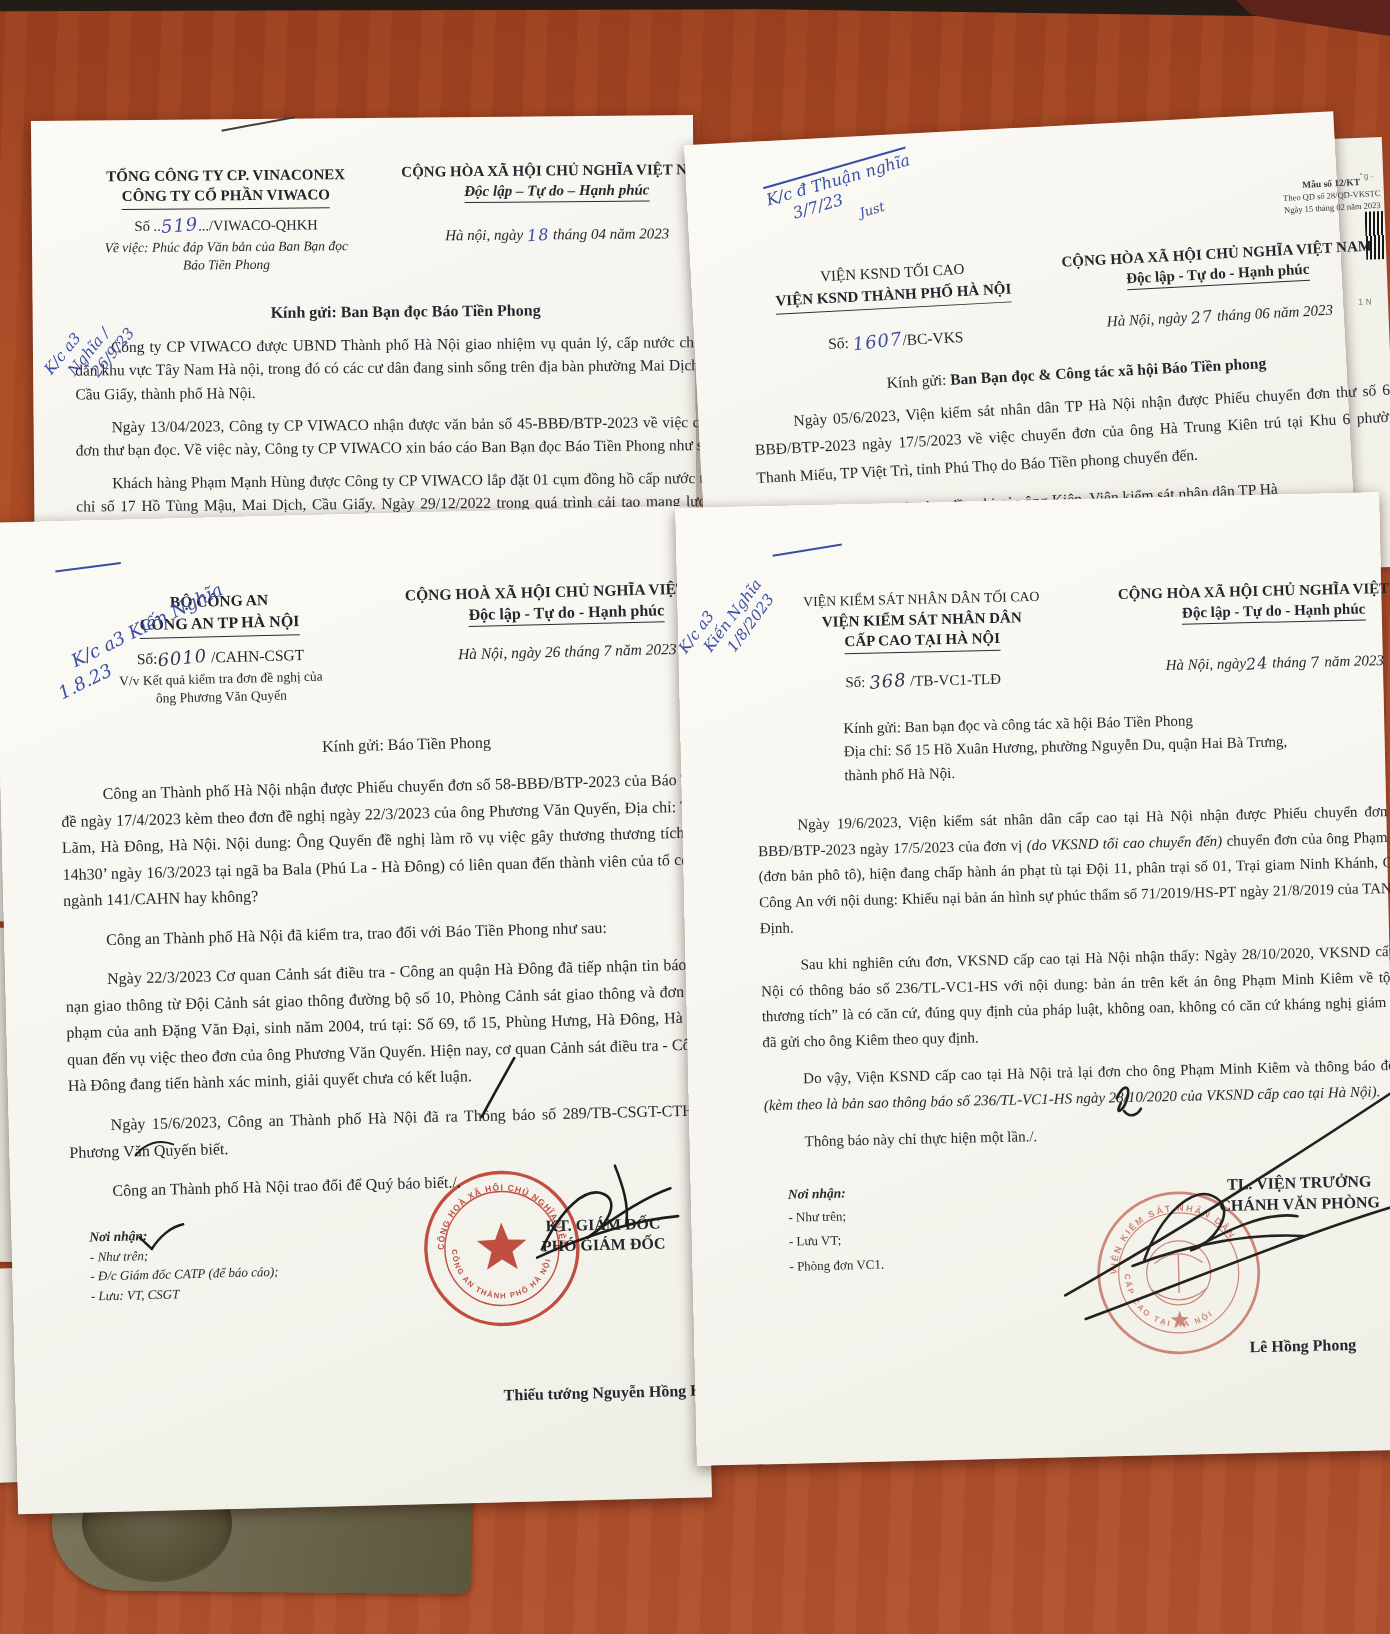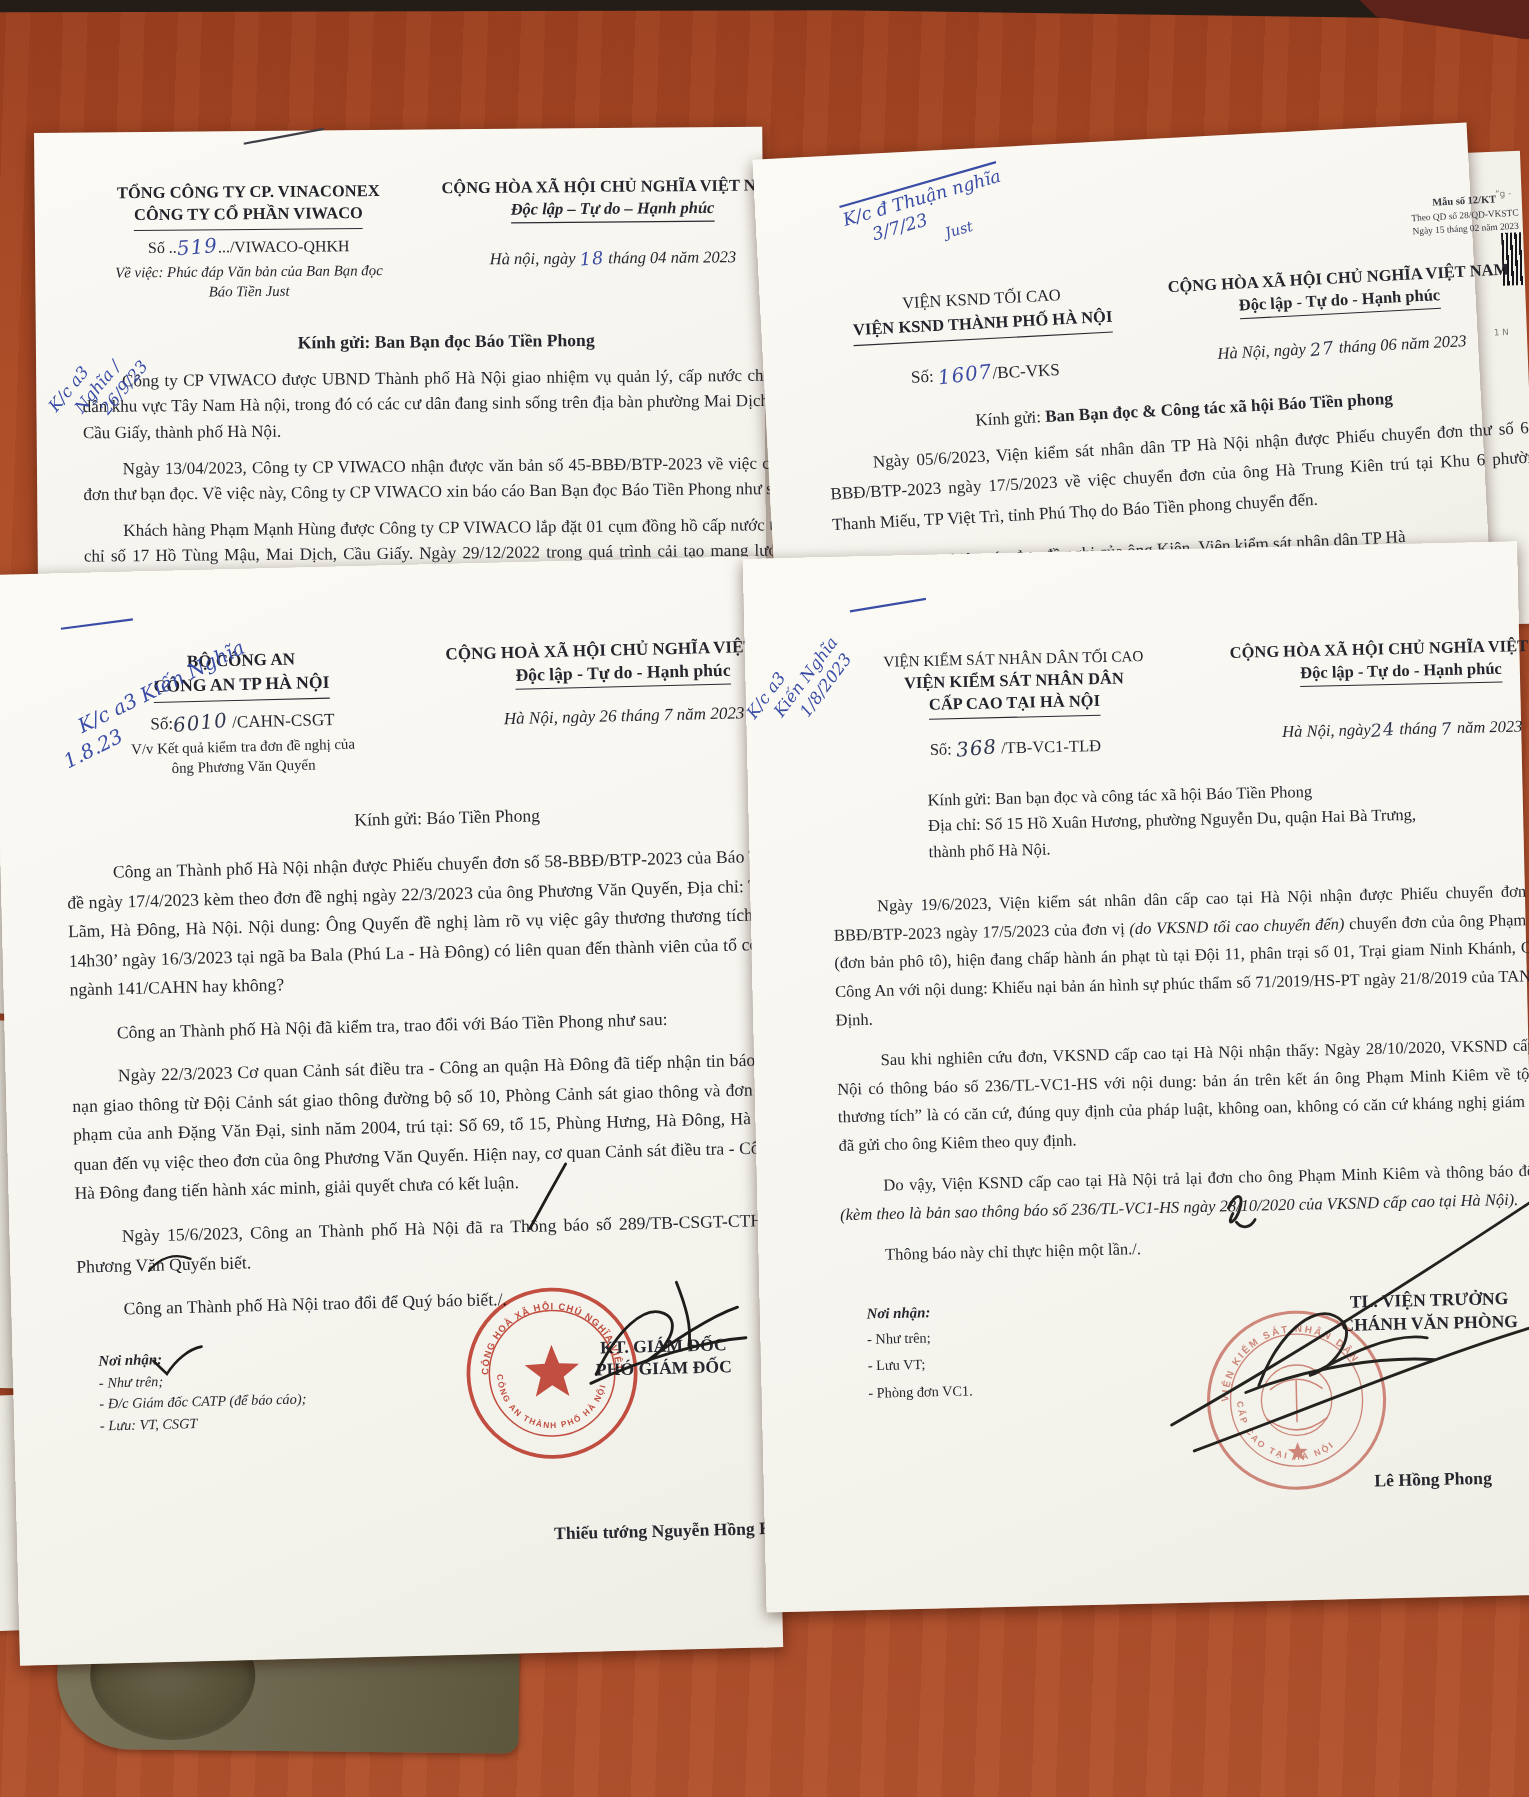--- a/index.html
+++ b/index.html
@@ -108,21 +108,21 @@
       <div class="note" style="left:2px;top:178px;width:150px;font-size:15px;transform:rotate(-50deg);">
         <div>K/c a3</div>
         <div style="margin-left:14px;">Nghĩa /</div>
         <div style="margin-left:28px;">26/9/23</div>
       </div>
       <div class="hdr">
         <div class="hcol" style="width:46%;">
           <div class="org b nw">TỔNG CÔNG TY CP. VINACONEX</div>
           <div class="org b"><span class="u">CÔNG TY CỔ PHẦN VIWACO</span></div>
           <div class="ref"><span>Số ..</span><span class="handnum hb">519</span><span>.../VIWACO-QHKH</span></div>
-          <div class="re"><span>Về việc: Phúc đáp Văn bản của Ban Bạn đọc</span><br><span>Báo Tiền Just</span></div>
+          <div class="re"><span>Về việc: Phúc đáp Văn bản của Ban Bạn đọc</span><br><span>Báo Tiền Phong</span></div>
         </div>
         <div class="hcol" style="width:54%;">
           <div class="nat1 nw">CỘNG HÒA XÃ HỘI CHỦ NGHĨA VIỆT NAM</div>
           <div class="nat2 i"><span class="u">Độc lập – Tự do – Hạnh phúc</span></div>
           <div class="date" style="margin-top:22px;"><span>Hà nội, ngày</span> <span class="handnum hb" style="font-size:16px">18</span> <span>tháng 04 năm 2023</span></div>
         </div>
       </div>
       <div class="sal b" style="margin-top:30px;">Kính gửi: Ban Bạn đọc Báo Tiền Phong</div>
       <p class="bp" style="margin-top:12px;"><span>Công ty CP VIWACO được UBND Thành phố Hà Nội giao nhiệm vụ quản lý, cấp nước cho nhân dân khu vực Tây Nam Hà nội, trong đó có các cư dân đang sinh sống trên địa bàn phường Mai Dịch, quận Cầu Giấy, thành phố Hà Nội.</span></p>
       <p class="bp"><span>Ngày 13/04/2023, Công ty CP VIWACO nhận được văn bản số 45-BBĐ/BTP-2023 về việc chuyển đơn thư bạn đọc. Về việc này, Công ty CP VIWACO xin báo cáo Ban Bạn đọc Báo Tiền Phong như sau:</span></p>

